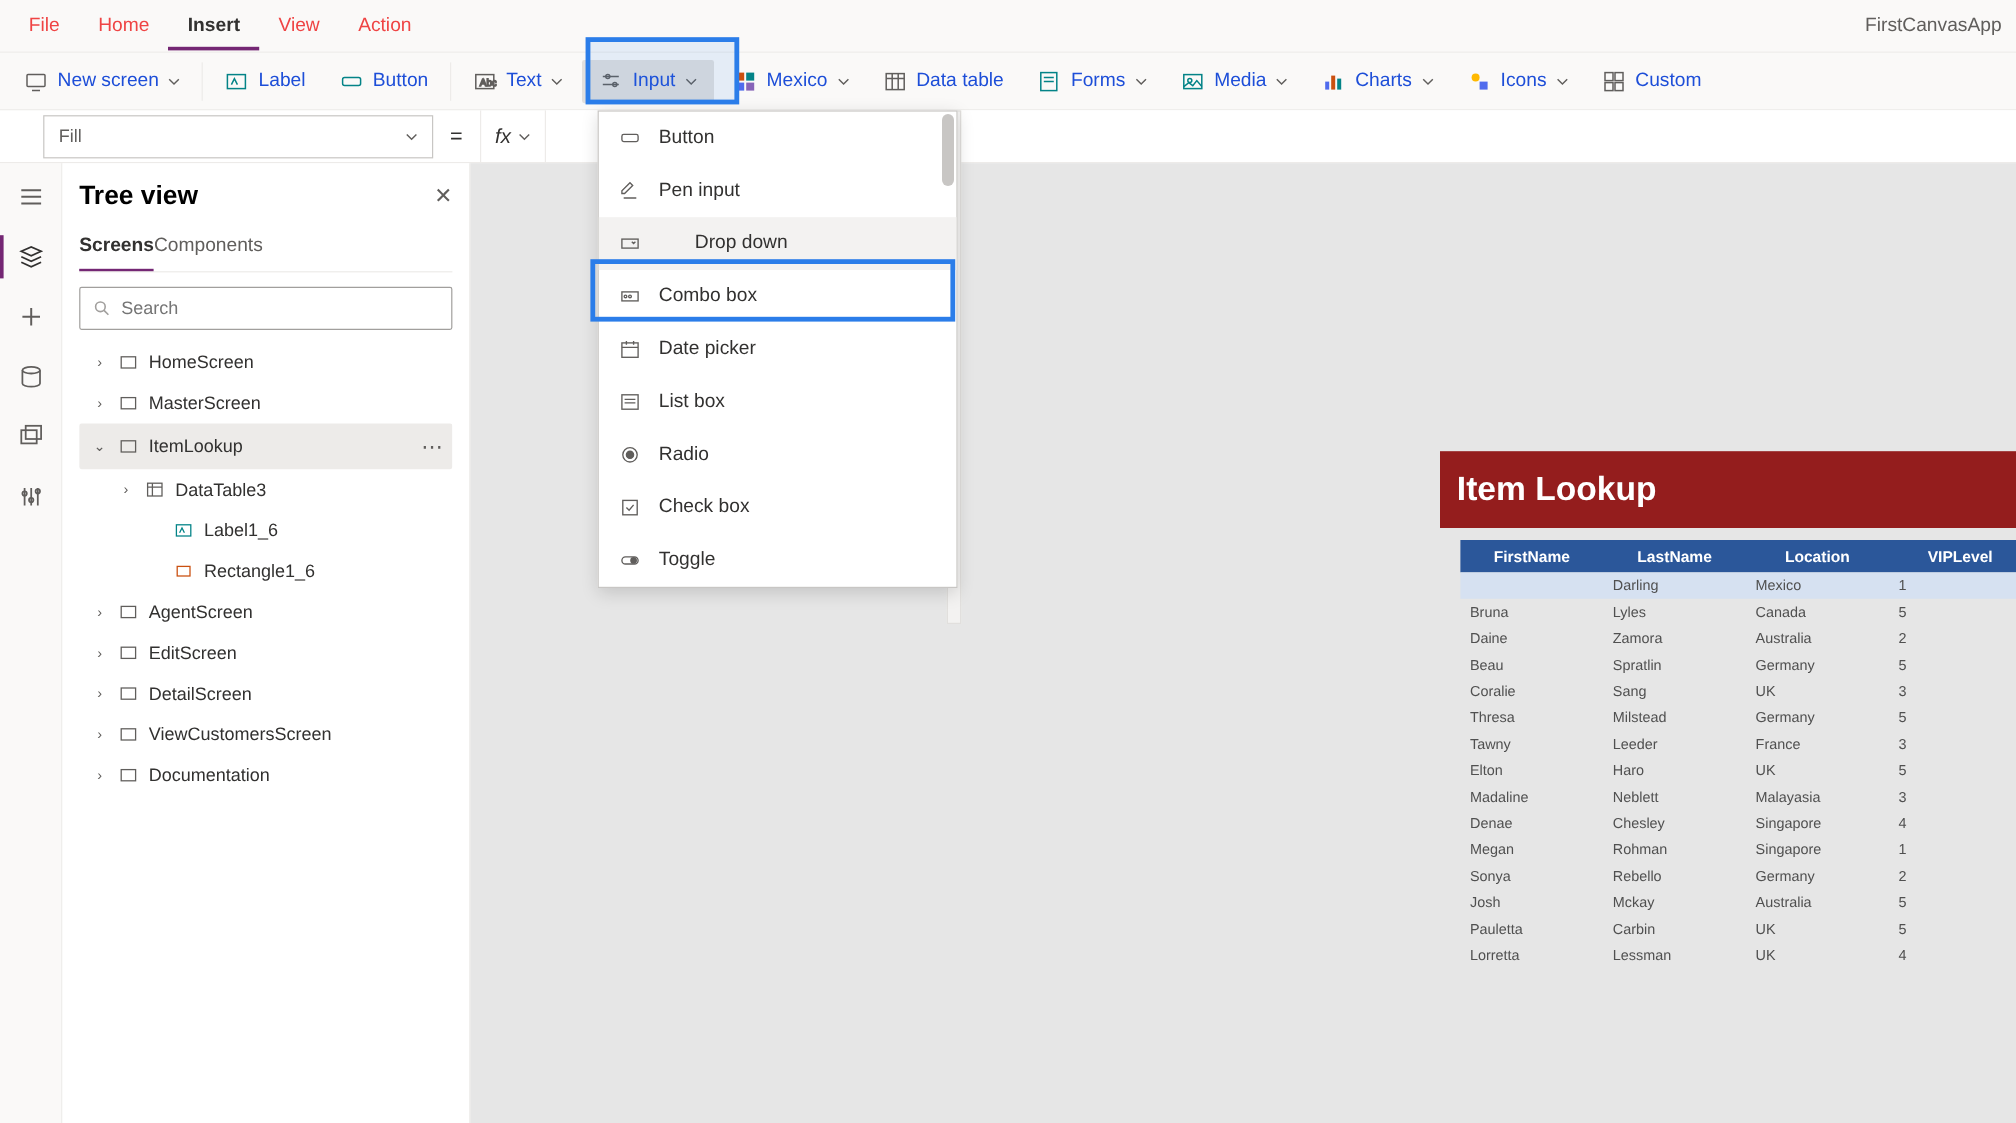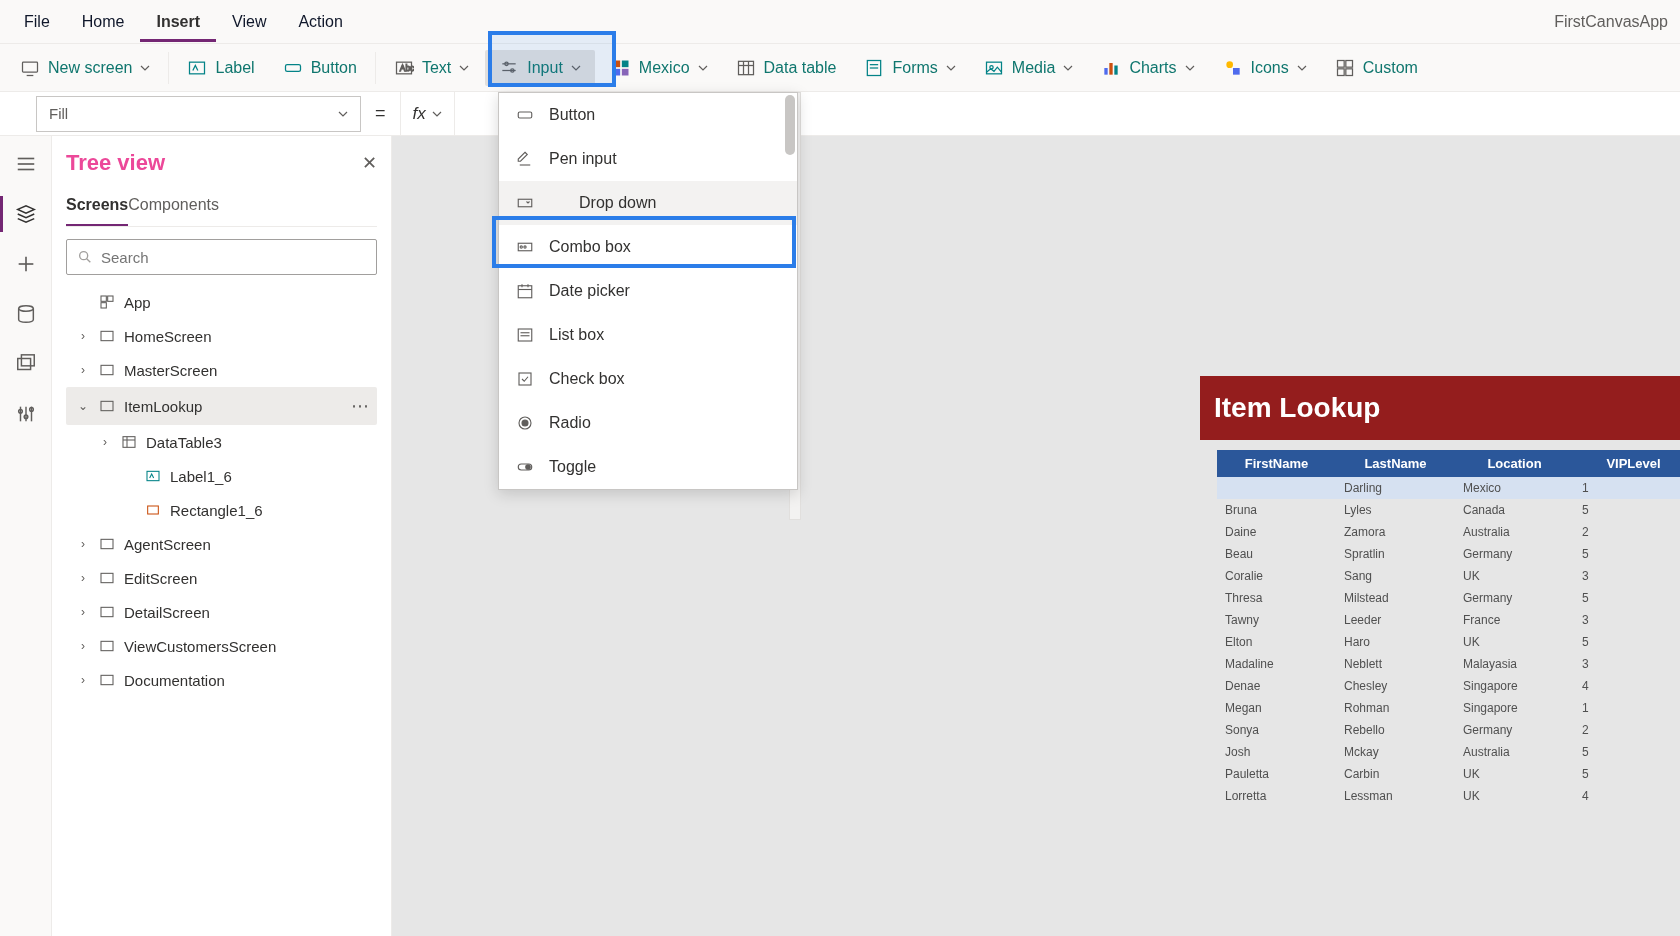--- a/index.html
+++ b/index.html
@@ -1,26 +1,26 @@
 <!DOCTYPE html>
 <html><head>
 <meta charset="utf-8">
 <style>
 * { margin:0; padding:0; box-sizing:border-box; font-family:"Segoe UI", Arial, sans-serif; }
 body { background:#f3f2f1; width:1680px; height:936px; overflow:hidden; color:#323130; }
 
 
 .menu-bar { display:flex; align-items:center; height:44px; background:#faf9f8; padding:0 8px; border-bottom:1px solid #edebe9; }
-.menu-bar .menu-item { padding:8px 16px; font-size:16px; color:#0f172a; cursor:pointer; }
+.menu-bar .menu-item { padding:8px 16px; font-size:16px; color:#ef4444; cursor:pointer; }
 .menu-bar .menu-item.active { color:#323130; font-weight:600; border-bottom:3px solid #742774; padding-top:11px; }
 .menu-bar .app-name { margin-left:auto; font-size:16px; color:#605e5c; padding-right:4px; }
 
 
 .ribbon { display:flex; align-items:center; height:48px; background:#faf9f8; border-bottom:1px solid #edebe9; padding:0 8px; gap:4px; }
-.ribbon .rbtn { display:flex; align-items:center; gap:8px; padding:6px 12px; font-size:16px; color:#0f766e; cursor:pointer; background:transparent; border:none; border-radius:2px; }
+.ribbon .rbtn { display:flex; align-items:center; gap:8px; padding:6px 12px; font-size:16px; color:#1d4ed8; cursor:pointer; background:transparent; border:none; border-radius:2px; }
 .ribbon .rbtn .icon { width:20px; height:20px; display:flex; align-items:center; justify-content:flex-start; }
 .ribbon .rbtn.input-btn { background:#e1dfdd; padding:8px 14px; }
 .ribbon .sep { width:1px; height:32px; background:#edebe9; margin:0 2px; }
 
 
 .formula-bar { display:flex; align-items:center; height:44px; background:#ffffff; border-bottom:1px solid #edebe9; }
 .formula-bar .property-selector { display:flex; align-items:center; justify-content:space-between; width:325px; height:36px; border:1px solid #c8c6c4; margin:0 0 0 36px; padding:0 12px; background:#fff; font-size:15px; color:#605e5c; }
 .formula-bar .equals { padding:0 14px; font-size:18px; color:#323130; }
 .formula-bar .fx { display:flex; align-items:center; gap:6px; padding:0 12px; font-style:italic; font-size:17px; color:#323130; border-left:1px solid #edebe9; border-right:1px solid #edebe9; height:100%; }
 .formula-bar .formula-input { flex:1; height:100%; border:none; outline:none; padding:0 12px; font-size:15px; }
@@ -30,21 +30,21 @@
 
 
 .left-rail { width:52px; background:#faf9f8; border-right:1px solid #edebe9; display:flex; flex-direction:column; align-items:center; padding-top:14px; gap:22px; }
 .left-rail .rail-btn { width:28px; height:28px; display:flex; align-items:center; justify-content:center; color:#605e5c; cursor:pointer; }
 .left-rail .rail-btn.active { position:relative; }
 .left-rail .rail-btn.active::before { content:""; position:absolute; left:-12px; top:-4px; width:3px; height:36px; background:#742774; }
 
 
 .tree-panel { width:340px; background:#ffffff; border-right:1px solid #edebe9; display:flex; flex-direction:column; padding:14px 14px 14px 14px; overflow:hidden; }
 .tree-panel .panel-header { display:flex; align-items:center; justify-content:space-between; }
-.tree-panel .panel-title { font-size:22px; font-weight:600; color:#ec4899; }
+.tree-panel .panel-title { font-size:22px; font-weight:600; color:#000000; }
 .tree-panel .panel-close { font-size:18px; color:#605e5c; cursor:pointer; }
 .tree-panel .tabs { display:flex; margin-top:14px; border-bottom:1px solid #edebe9; }
 .tree-panel .tab { font-size:16px; color:#605e5c; padding:6px 0 10px 0; cursor:pointer; }
 .tree-panel .tab.active { font-weight:600; color:#323130; border-bottom:2px solid #742774; }
 .tree-panel .search-box { display:flex; align-items:center; border:1px solid #a19f9d; border-radius:2px; height:36px; margin-top:12px; padding:0 10px; gap:8px; color:#a19f9d; }
 .tree-panel .search-box input { border:none; outline:none; flex:1; font-size:15px; color:#323130; }
 .tree-list { margin-top:10px; font-size:15px; color:#323130; overflow-y:auto; }
 .tree-item { display:flex; align-items:center; gap:8px; padding:8px 6px; cursor:pointer; border-radius:2px; }
 .tree-item.selected { background:#edebe9; }
 .tree-item .expander { width:14px; display:inline-flex; justify-content:center; color:#605e5c; font-size:12px; }
@@ -315,31 +315,20 @@
       <div class="tab">Components</div>
     </div>
     <div class="search-box">
       <svg width="16" height="16" viewBox="0 0 24 24" fill="none" stroke="#a19f9d" stroke-width="2">
           <circle cx="10" cy="10" r="6"></circle>
           <line x1="20" y1="20" x2="14.5" y2="14.5"></line>
         </svg>
       <input placeholder="Search" style="">
     </div>
     <div class="tree-list">
-      <div class="tree-item tree-indent-1">
-        <span class="expander"></span>
-        <span class="ticon">
-            <svg width="16" height="16" viewBox="0 0 24 24" fill="none" stroke="#605e5c" stroke-width="1.6">
-              <rect x="3" y="3" width="8" height="8"></rect>
-              <rect x="13" y="3" width="8" height="8"></rect>
-              <rect x="3" y="13" width="8" height="8"></rect>
-            </svg>
-          </span>
-        <span>App</span>
-      </div>
       <div id="tree-dynamic">
           <div class="tree-item tree-indent-1">
             <span class="expander">›</span>
             <span class="ticon">
               <svg width="16" height="16" viewBox="0 0 24 24" fill="none" stroke="#605e5c" stroke-width="1.6">
                 <rect x="3" y="5" width="18" height="14"></rect>
               </svg>
             </span>
             <span>HomeScreen</span>
           </div>
@@ -608,38 +597,38 @@
             <rect x="3" y="4" width="18" height="16"></rect>
             <line x1="6" y1="9" x2="18" y2="9"></line>
             <line x1="6" y1="13" x2="18" y2="13"></line>
           </svg>
         </span>
         <span>List box</span>
       </div>
       <div class="mi">
         <span class="micon">
           <svg width="18" height="18" viewBox="0 0 24 24" fill="none" stroke="#605e5c" stroke-width="1.5">
+            <circle cx="12" cy="12" r="8"></circle>
+            <circle cx="12" cy="12" r="4" fill="#605e5c"></circle>
+          </svg>
+        </span>
+        <span>Radio</span>
+      </div>
+      <div class="mi">
+        <span class="micon">
+          <svg width="18" height="18" viewBox="0 0 24 24" fill="none" stroke="#605e5c" stroke-width="1.5">
             <rect x="4" y="4" width="16" height="16"></rect>
             <path d="M8 12l3 3 5-6"></path>
           </svg>
         </span>
         <span>Check box</span>
       </div>
       <div class="mi">
         <span class="micon">
           <svg width="18" height="18" viewBox="0 0 24 24" fill="none" stroke="#605e5c" stroke-width="1.5">
-            <circle cx="12" cy="12" r="8"></circle>
-            <circle cx="12" cy="12" r="4" fill="#605e5c"></circle>
-          </svg>
-        </span>
-        <span>Radio</span>
-      </div>
-      <div class="mi">
-        <span class="micon">
-          <svg width="18" height="18" viewBox="0 0 24 24" fill="none" stroke="#605e5c" stroke-width="1.5">
             <rect x="3" y="8" width="18" height="8" rx="4"></rect>
             <circle cx="16" cy="12" r="3" fill="#605e5c"></circle>
           </svg>
         </span>
         <span>Toggle</span>
       </div>
     </div>
 </div>
 
 </body></html>

